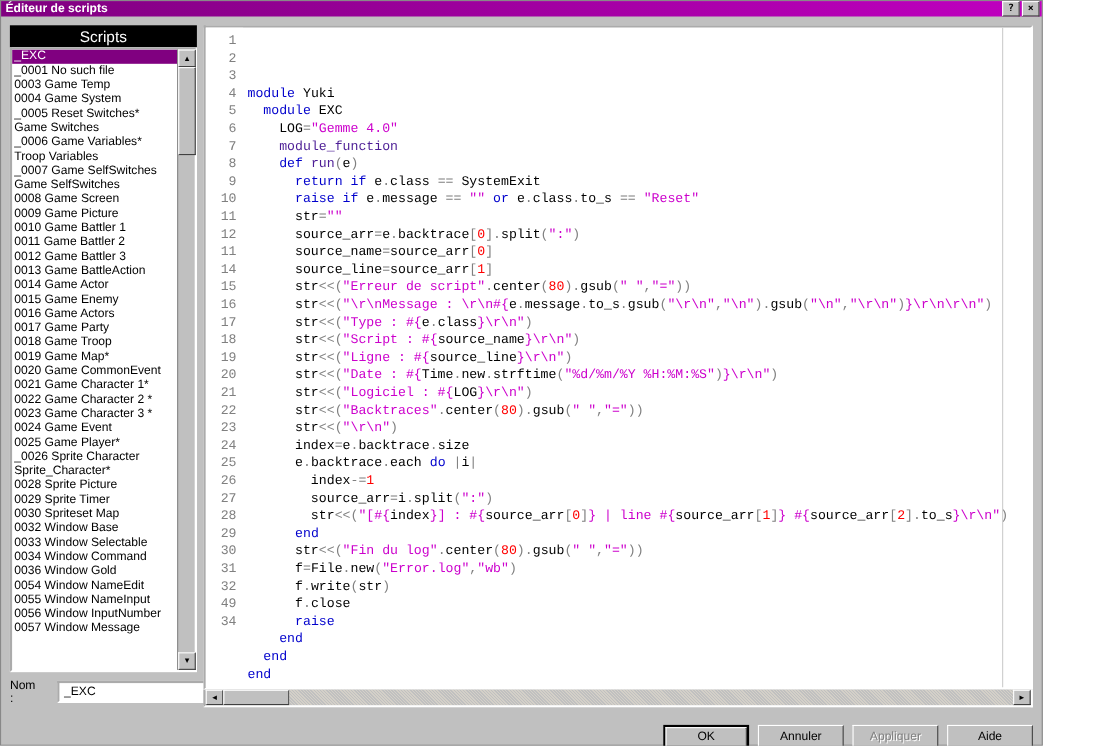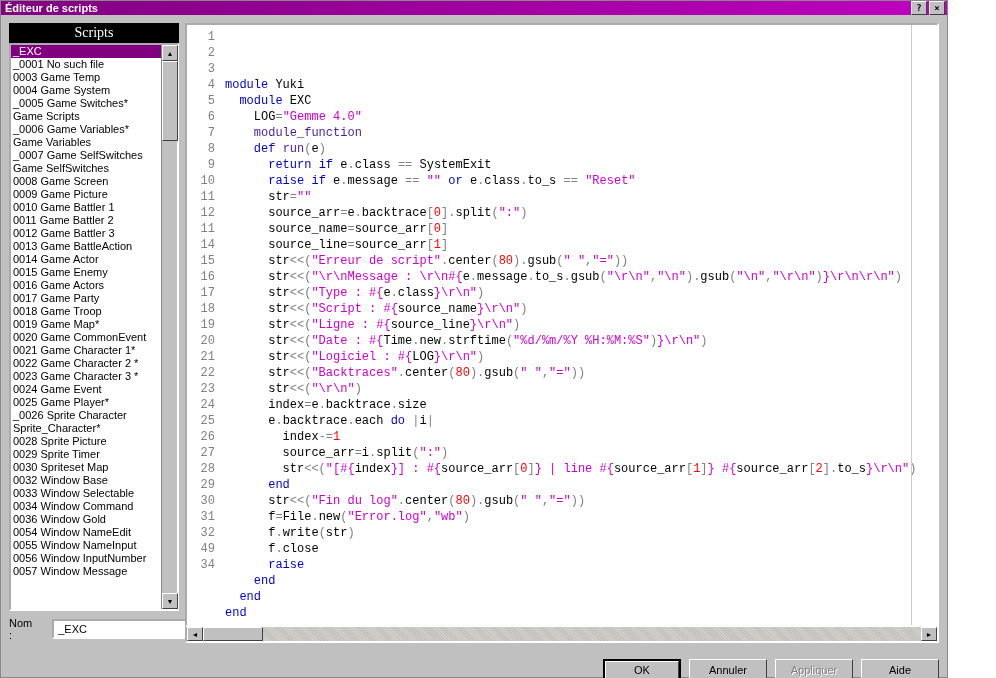--- a/index.html
+++ b/index.html
@@ -7,21 +7,21 @@
   body { background:#fff; width:996px; height:678px; overflow:hidden; }
 
   .window { width:948px; height:678px; border:1px solid #888; background:#c0c0c0; display:flex; flex-direction:column; }
   .titlebar { height:18px; background:linear-gradient(to right,#800080,#c000c0); color:#fff; display:flex; align-items:center; padding:0 2px; font-weight:bold; font-size:11px; }
   .titlebar .title { flex:1; padding-left:2px; }
   .tb-btns { display:flex; gap:2px; }
   .tb-btn { width:16px; height:14px; background:#c0c0c0; border:1px solid #fff; border-right-color:#404040; border-bottom-color:#404040; display:flex; align-items:center; justify-content:center; font-size:9px; font-family:monospace; color:#000; font-weight:bold; cursor:pointer; }
 
   .client { flex:1; display:flex; padding:8px; gap:6px; }
   .leftcol { width:170px; display:flex; flex-direction:column; }
-  .scripts-header { background:#000; color:#fff; text-align:center; font-size:14px; font-family:Liberation Serif, serif; padding:2px 0; }
+  .scripts-header { background:#000; color:#fff; text-align:center; font-size:14px; font-family:Liberation Sans, sans-serif; padding:2px 0; }
   .listbox-wrap { border:2px inset #fff; background:#fff; height:568px; display:flex; }
   .listbox { flex:1; overflow:hidden; font-size:11px; line-height:13px; }
   .list-item { padding:0 2px; white-space:nowrap; height:13px; overflow:hidden; color:#000; }
   .list-item.selected { background:#800080; color:#fff; }
   .vscroll { width:16px; background:#c0c0c0; border-left:1px solid #888; position:relative; }
   .scroll-btn { width:16px; height:16px; background:#c0c0c0; border:1px solid #fff; border-right-color:#404040; border-bottom-color:#404040; display:flex; align-items:center; justify-content:center; font-size:7px; color:#000;}
   .scroll-btn.bottom{ position:absolute; bottom:0; left:0;}
   .scroll-thumb{ position:absolute; left:0; top:16px; width:16px; height:80px; background:#c0c0c0; border:1px solid #fff; border-right-color:#404040; border-bottom-color:#404040;}
 
   .name-row { display:flex; align-items:center; gap:20px; margin-top:6px; }
@@ -66,24 +66,24 @@
 
   <div class="client">
     <div class="leftcol">
       <div class="scripts-header">Scripts</div>
       <div class="listbox-wrap">
         <div class="listbox" id="listbox">
             <div class="list-item selected">_EXC</div>
             <div class="list-item">_0001 No such file</div>
             <div class="list-item">0003 Game Temp</div>
             <div class="list-item">0004 Game System</div>
-            <div class="list-item">_0005 Game Switches*</div>
-            <div class="list-item">Game Scripts</div>
+            <div class="list-item">_0005 Reset Switches*</div>
+            <div class="list-item">Game Switches</div>
             <div class="list-item">_0006 Game Variables*</div>
-            <div class="list-item">Game Variables</div>
+            <div class="list-item">Troop Variables</div>
             <div class="list-item">_0007 Game SelfSwitches</div>
             <div class="list-item">Game SelfSwitches</div>
             <div class="list-item">0008 Game Screen</div>
             <div class="list-item">0009 Game Picture</div>
             <div class="list-item">0010 Game Battler 1</div>
             <div class="list-item">0011 Game Battler 2</div>
             <div class="list-item">0012 Game Battler 3</div>
             <div class="list-item">0013 Game BattleAction</div>
             <div class="list-item">0014 Game Actor</div>
             <div class="list-item">0015 Game Enemy</div>

